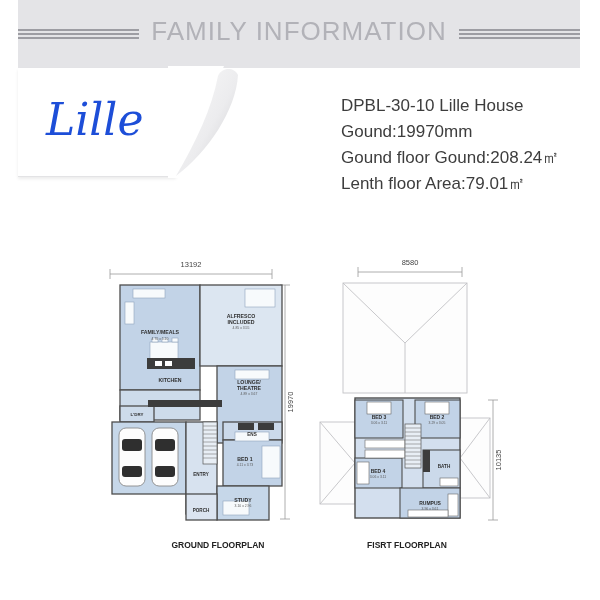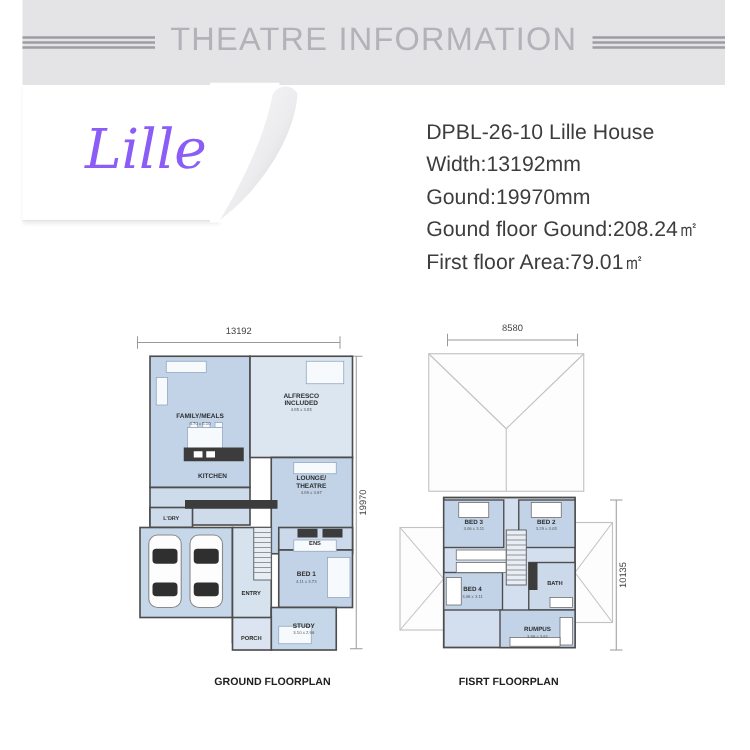--- a/index.html
+++ b/index.html
@@ -10,22 +10,22 @@
   .header-band{position:absolute;left:18px;top:0;width:562px;height:68px;background:#e4e4e7;
                display:flex;align-items:center;justify-content:center;}
   .rule-group{flex:1;display:flex;flex-direction:column;gap:2px;}
   .rule-group span{display:block;height:2px;background:#9d9da3;}
   .header-title{font-size:26px;color:#b2b2b8;letter-spacing:1px;font-weight:400;
                 margin:0 12px;white-space:nowrap;transform:translateY(-3px);}
 
   
   .logo-card{position:absolute;left:18px;top:68px;width:158px;height:108px;background:#fff;
              border-bottom:1px solid #e3e3e5;box-shadow:0 2px 3px rgba(0,0,0,0.08);}
-  .logo-text{position:absolute;left:50px;top:26px;font-family:"DejaVu Serif",serif;
-             font-style:italic;font-size:44px;color:#8b5cf6;}
+  .logo-text{position:absolute;left:28px;top:26px;font-family:"DejaVu Serif",serif;
+             font-style:italic;font-size:44px;color:#1d4ed8;}
   .curl-svg{position:absolute;left:168px;top:66px;}
 
   
   .info-block{position:absolute;left:341px;top:93px;width:245px;color:#3d3d3d;
               font-size:17px;line-height:26px;}
   .info-block p{margin:0;}
 
   .plan-svg{position:absolute;}
   svg text{font-family:"Liberation Sans",sans-serif;}
 </style>
@@ -33,21 +33,21 @@
 <body>
 
 <div id="page">
 
   <div class="header-band">
     <div class="rule-group">
       <span></span>
         <span></span>
         <span></span>
     </div>
-    <h1 class="header-title">THEATRE INFORMATION</h1>
+    <h1 class="header-title">FAMILY INFORMATION</h1>
     <div class="rule-group">
       <span></span>
         <span></span>
         <span></span>
     </div>
   </div>
 
   <div class="logo-card">
     <div class="logo-text">Lille</div>
   </div>
@@ -57,25 +57,24 @@
         <stop offset="0" stop-color="#fafafa"></stop>
         <stop offset="0.55" stop-color="#ececee"></stop>
         <stop offset="1" stop-color="#c6c6ca"></stop>
       </linearGradient>
     </defs>
     <polygon points="0,0 56,0 10,112 0,112" fill="#ffffff"></polygon>
     <path d="M8,110 C28,76 44,42 50,10 C54,1 66,1 70,9 C68,44 40,86 8,110 Z" fill="url(#curlGrad)"></path>
   </svg>
 
   <div class="info-block">
-    <p>DPBL-26-10 Lille House</p>
-    <p>Width:13192mm</p>
+    <p>DPBL-30-10 Lille House</p>
     <p>Gound:19970mm</p>
     <p>Gound floor Gound:208.24㎡</p>
-    <p>First floor Area:79.01㎡</p>
+    <p>Lenth floor Area:79.01㎡</p>
   </div>
 
   <svg class="plan-svg" style="left:95px;top:254px;" width="215" height="300" viewBox="0 0 215 300">
 
     <g stroke="#999" stroke-width="0.8">
       <line x1="15" y1="20" x2="177" y2="20"></line>
       <line x1="15" y1="15" x2="15" y2="25"></line>
       <line x1="177" y1="15" x2="177" y2="25"></line>
     </g>
     <text x="96" y="13" font-size="7.5" fill="#444" text-anchor="middle">13192</text>

